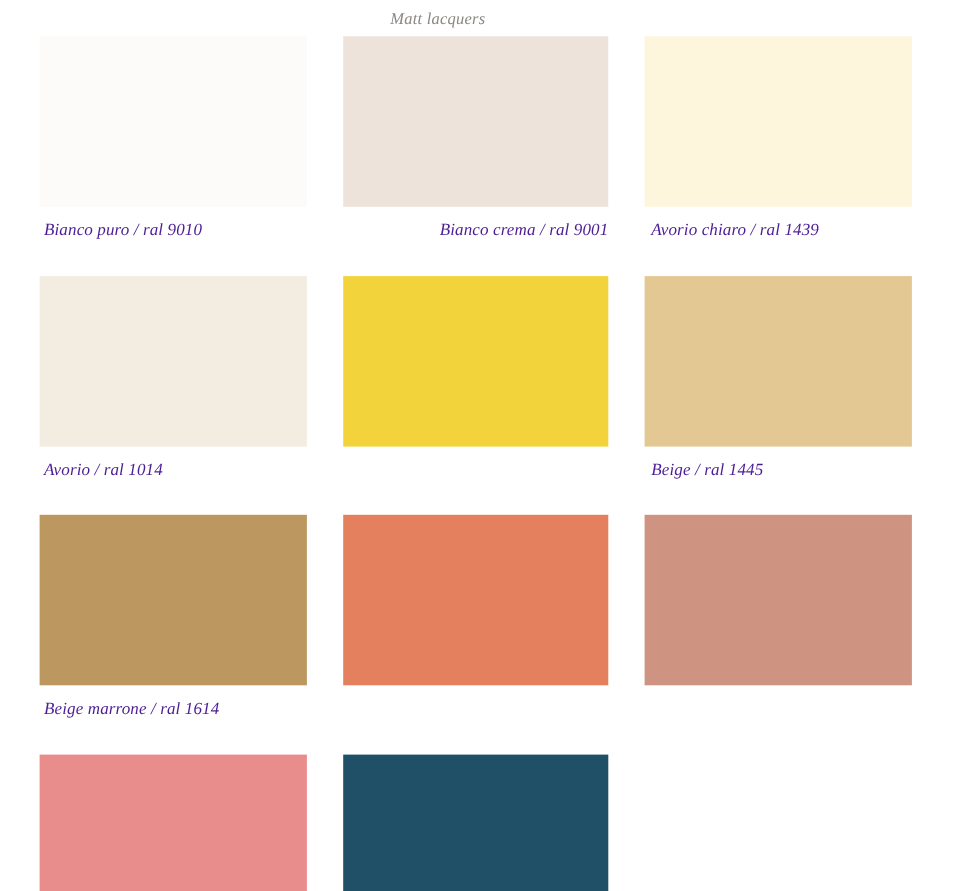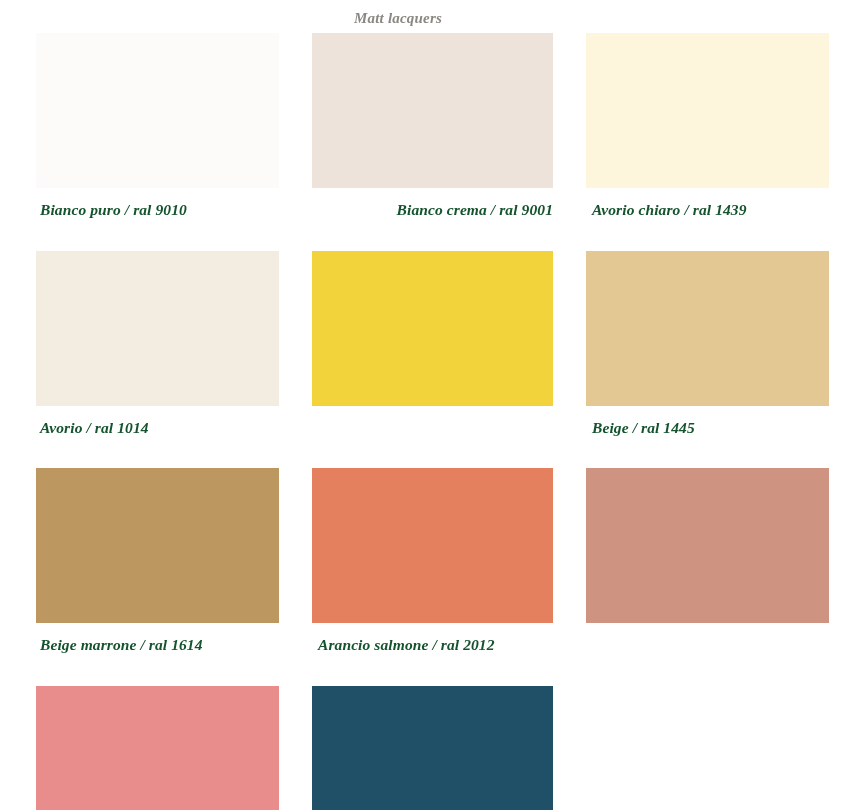--- a/index.html
+++ b/index.html
@@ -11,21 +11,20 @@
     width: 866px;
     height: 810px;
     font-family: "Liberation Serif", "DejaVu Serif", serif;
     overflow: hidden;
   }
   .sheet {
     position: relative;
     width: 796px;
     height: 810px;
     box-sizing: border-box;
-    font-weight: bold;
   }
   .sheet-title {
     width: 100%;
     text-align: center;
     font-style: italic;
     font-size: 15px;
     color: #8b8782;
     line-height: 1;
     padding-top: 11px;
     letter-spacing: 0.2px;
@@ -46,21 +45,21 @@
   }
   .swatch {
     width: 100%;
     height: 155px;
     display: block;
   }
   .swatch-label {
     font-style: italic;
     font-size: 15.5px;
     line-height: 1;
-    color: #14532d;
+    color: #4c1d95;
     padding-top: 14px;
     white-space: nowrap;
     letter-spacing: 0.1px;
   }
   
   .cell.col-3 .swatch-label {
     padding-left: 6px;
   }
   
   .cell.col-1 .swatch-label {
@@ -104,21 +103,20 @@
       <div class="swatch" style="background-color: rgb(227, 200, 147);"></div>
       <div class="swatch-label">Beige / ral 1445</div>
     </div>
 
     <div class="cell col-1">
       <div class="swatch" style="background-color: rgb(189, 151, 96);"></div>
       <div class="swatch-label">Beige marrone / ral 1614</div>
     </div>
     <div class="cell col-3">
       <div class="swatch" style="background-color: rgb(229, 128, 95);"></div>
-      <div class="swatch-label">Arancio salmone / ral 2012</div>
     </div>
 
     <div class="cell col-1">
       <div class="swatch" style="background-color: rgb(206, 147, 129);"></div>
 
     </div>
     <div class="cell col-2">
       <div class="swatch" style="background-color: rgb(232, 140, 140);"></div>
 
     </div>

